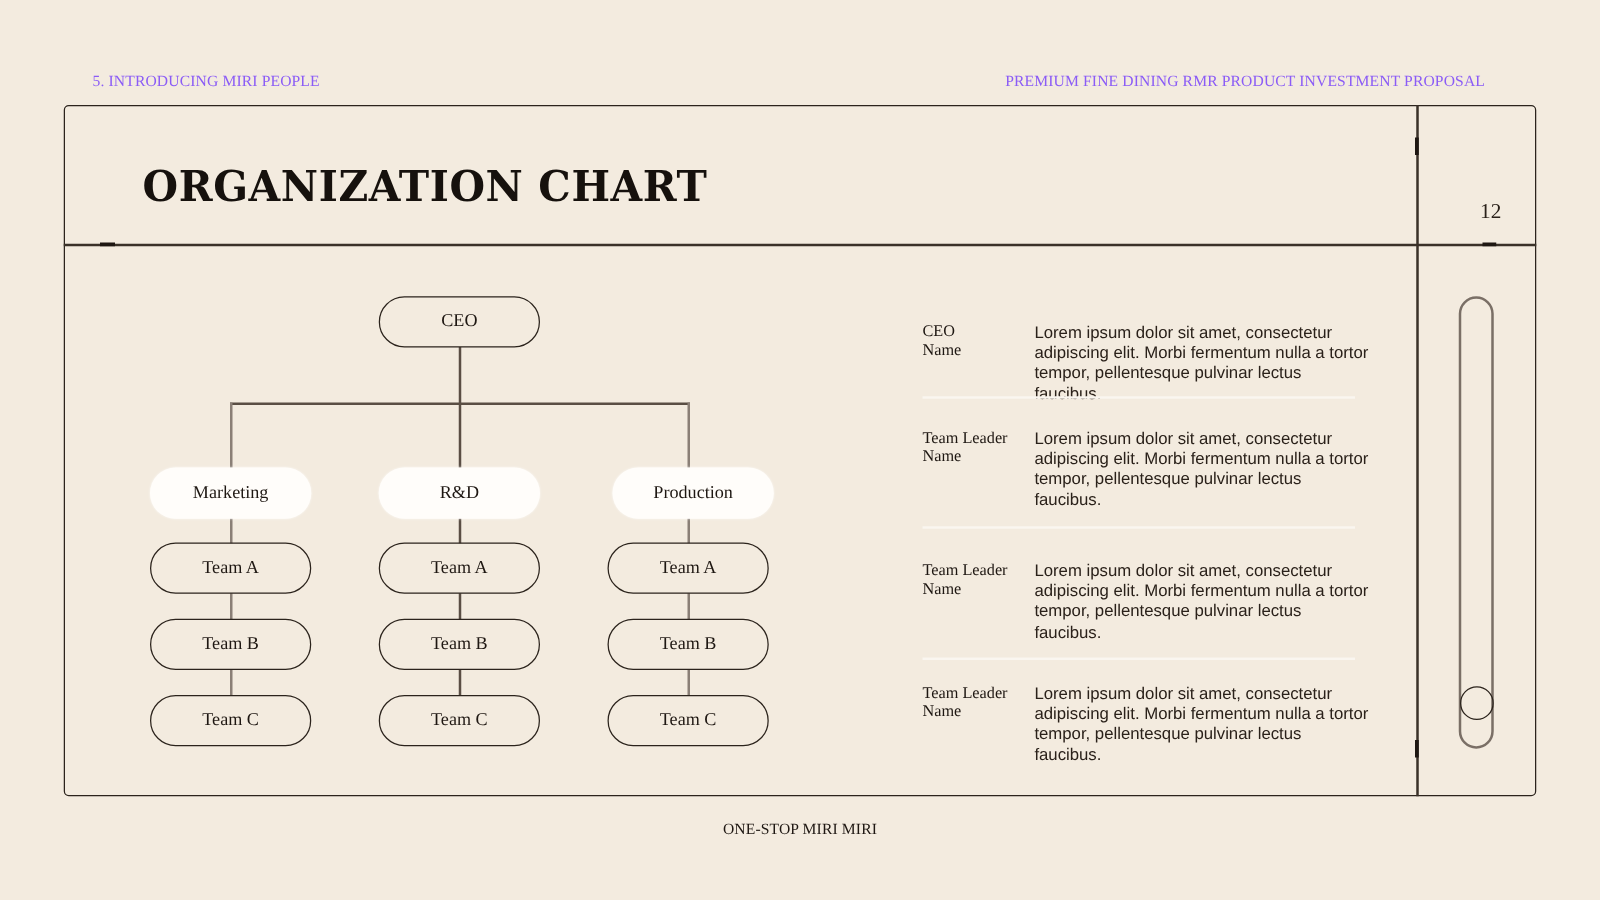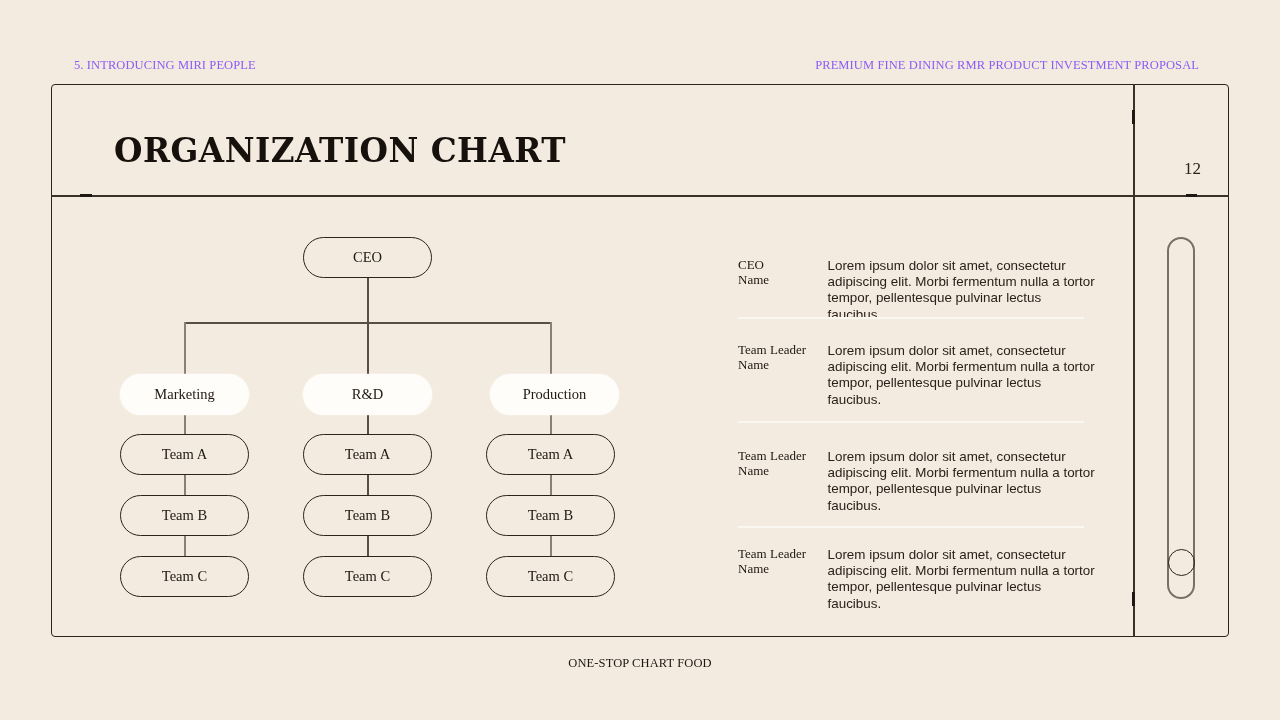--- a/index.html
+++ b/index.html
@@ -9,21 +9,21 @@
     font-family: "DejaVu Serif", "Liberation Serif", serif;
     color: #1e1712;
     position: relative;
   }
   .hdr {
     position: absolute; top: 58px;
     font-family: "Liberation Serif", serif;
     font-size: 12.5px; letter-spacing: 0.1px; color: #8b5cf6;
   }
   .hdr-left { left: 74px; }
-  .hdr-right { right: 81px; margin-left: 48px; }
+  .hdr-right { right: 92px; margin-left: 48px; }
   .frame {
     position: absolute; left: 51px; top: 84px; width: 1178px; height: 553px;
     border: 1.5px solid #2b231c; border-radius: 4px;
   }
   .hline {
     position: absolute; left: 51px; top: 195px; width: 1178px; height: 1.5px; background: #3a3128;
   }
   .vline {
     position: absolute; left: 1133px; top: 84px; width: 1.5px; height: 553px; background: #3a3128;
   }
@@ -177,14 +177,14 @@
       <div>Name</div>
     </div>
     <div class="desc-text">Lorem ipsum dolor sit amet, consectetur adipiscing elit. Morbi fermentum nulla a tortor tempor, pellentesque pulvinar lectus faucibus.</div>
   </div>
 </div>
 
 <div class="slider-track"></div>
 <div class="slider-thumb"></div>
 
 <div class="footer">
-  <span>ONE-STOP CHART FOOD</span>
+  <span>ONE-STOP MIRI MIRI</span>
 </div>
 
 </body></html>

